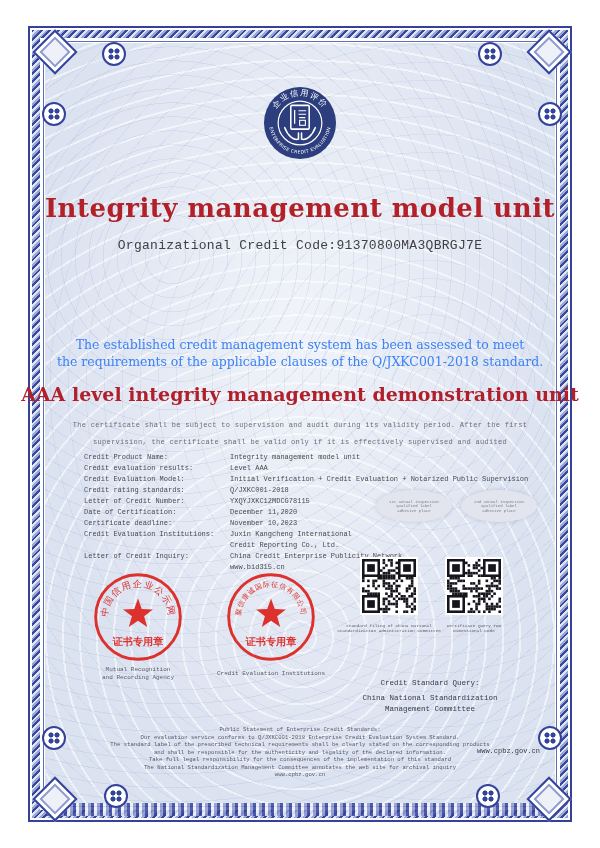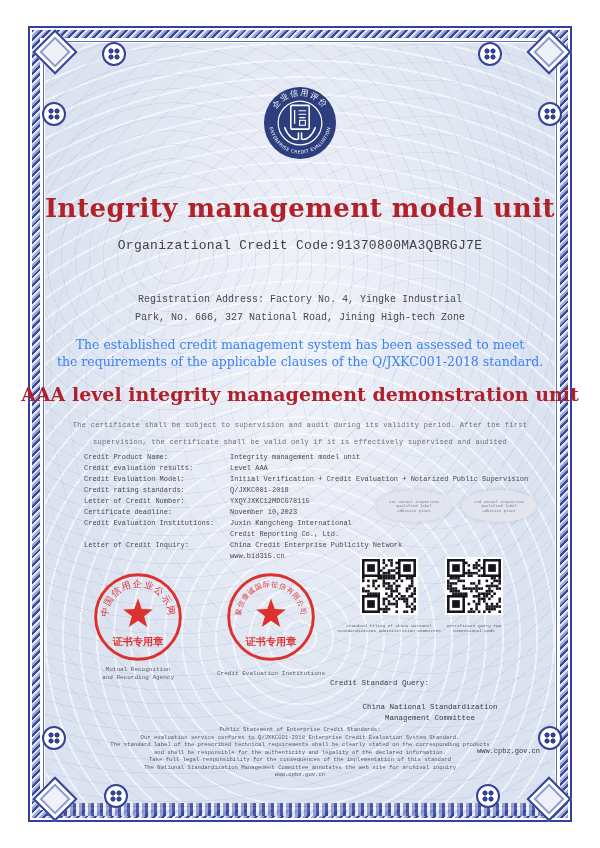--- a/index.html
+++ b/index.html
@@ -48,24 +48,24 @@
   .qr{top:557px;width:58px;height:58px;background:#fff;padding:2px;box-sizing:border-box;}
   .qr svg{width:100%;height:100%;}
   .qr-caption{top:620px;width:140px;text-align:center;}
   .qr-caption span{display:inline-block;font-family:"Liberation Mono",monospace;font-size:6px;line-height:7px;
       color:#5c5c66;white-space:pre-line;transform:scale(.72);transform-origin:top center;width:160%;margin-left:-30%;}
   .seal{top:571px;width:92px;height:92px;opacity:.93;}
   .seal-caption{top:666px;width:170px;text-align:center;font-family:"Liberation Mono",monospace;
       font-size:6px;line-height:8px;color:#5c5c66;white-space:pre-line;}
   .standard-code{left:340px;top:640px;width:185px;text-align:center;font-family:"Liberation Sans",sans-serif;
       font-size:20px;line-height:22px;font-weight:bold;font-style:italic;color:#e8131b;white-space:pre-line;}
-  .query-label{left:330px;top:679px;width:200px;font-family:"Liberation Mono",monospace;
+  .query-label{left:330px;top:679px;width:200px;text-align:center;font-family:"Liberation Mono",monospace;
       font-size:7.5px;color:#3b3b44;}
   .committee{left:320px;top:693px;width:220px;text-align:center;font-family:"Liberation Mono",monospace;
-      font-size:7.5px;line-height:10.5px;color:#3b3b44;white-space:pre-line;margin-top:9px;}
+      font-size:7.5px;line-height:10.5px;color:#3b3b44;white-space:pre-line;}
   .website{left:320px;top:747px;width:220px;text-align:right;font-family:"Liberation Mono",monospace;
       font-size:7px;color:#3b3b44;}
   .footer-statement{top:726px;left:56px;right:56px;text-align:center;font-family:"Liberation Mono",monospace;
       font-size:5.6px;line-height:7.5px;color:#5a5a66;white-space:pre-line;}
 </style>
 </head>
 <body>
 
 <div class="page">
 
@@ -105,22 +105,20 @@
         <path d="M58,44 H68 M58,48.5 H68 M59,53 H67" stroke="#fff" stroke-width="1.4" fill="none"></path>
         <rect x="59.5" y="56.5" width="7.5" height="6.5" fill="none" stroke="#fff" stroke-width="1.4"></rect>
         <path d="M40,66 C44,77 52,83 58,81 L58,73" fill="none" stroke="#fff" stroke-width="2" stroke-linecap="round"></path>
         <path d="M80,66 C76,77 68,83 62,81 L62,73" fill="none" stroke="#fff" stroke-width="2" stroke-linecap="round"></path>
       </g>
     </svg>
   </div>
 
   <div class="abs centered cert-title">Integrity management model unit</div>
   <div class="abs centered org-code">Organizational Credit Code:91370800MA3QBRGJ7E</div>
-  <div class="abs centered address">Registration Address: Factory No. 4, Yingke Industrial
-Park, No. 666, 327 National Road, Jining High-tech Zone</div>
   <div class="abs centered assessment">The established credit management system has been assessed to meet
 the requirements of the applicable clauses of the Q/JXKC001-2018 standard.</div>
   <div class="abs centered supervision">The certificate shall be subject to supervision and audit during its validity period. After the first
 supervision, the certificate shall be valid only if it is effectively supervised and audited</div>
   <div class="abs centered aaa-heading">AAA level integrity management demonstration unit</div>
 
   <div class="abs details">
       <div class="detail-row">
         <div class="dl">Credit Product Name:</div>
         <div class="dv">Integrity management model unit</div>
@@ -133,20 +131,24 @@
         <div class="dl">Credit Evaluation Model:</div>
         <div class="dv">Initial Verification + Credit Evaluation + Notarized Public Supervision</div>
       </div>
       <div class="detail-row">
         <div class="dl">Credit rating standards:</div>
         <div class="dv">Q/JXKC001-2018</div>
       </div>
       <div class="detail-row">
         <div class="dl">Letter of Credit Number:</div>
         <div class="dv">YXQYJXKC12MDCG78115</div>
+      </div>
+      <div class="detail-row">
+        <div class="dl">Date of Certification:</div>
+        <div class="dv">December 11,2020</div>
       </div>
       <div class="detail-row">
         <div class="dl">Certificate deadline:</div>
         <div class="dv">November 10,2023</div>
       </div>
       <div class="detail-row">
         <div class="dl">Credit Evaluation Institutions:</div>
         <div class="dv">Juxin Kangcheng International
 Credit Reporting Co., Ltd.</div>
       </div>

